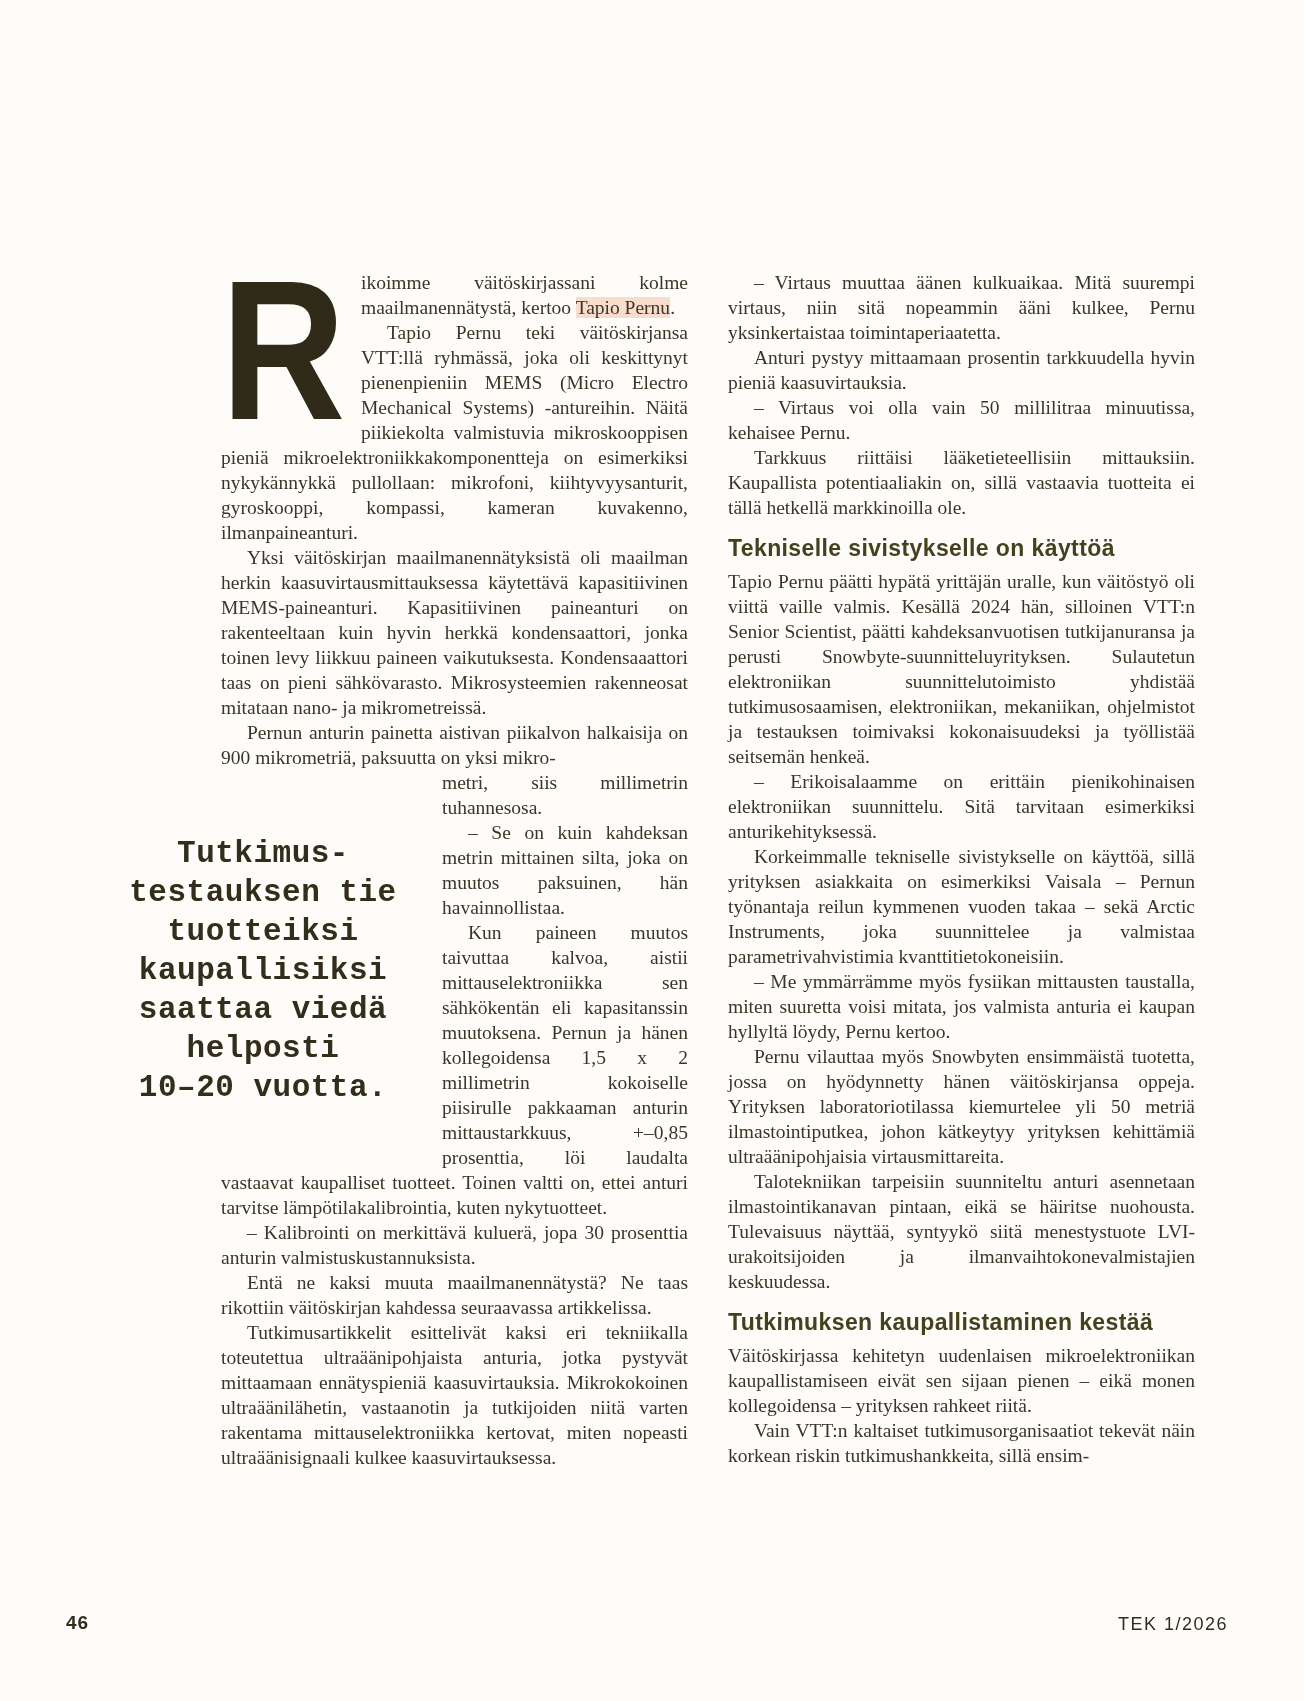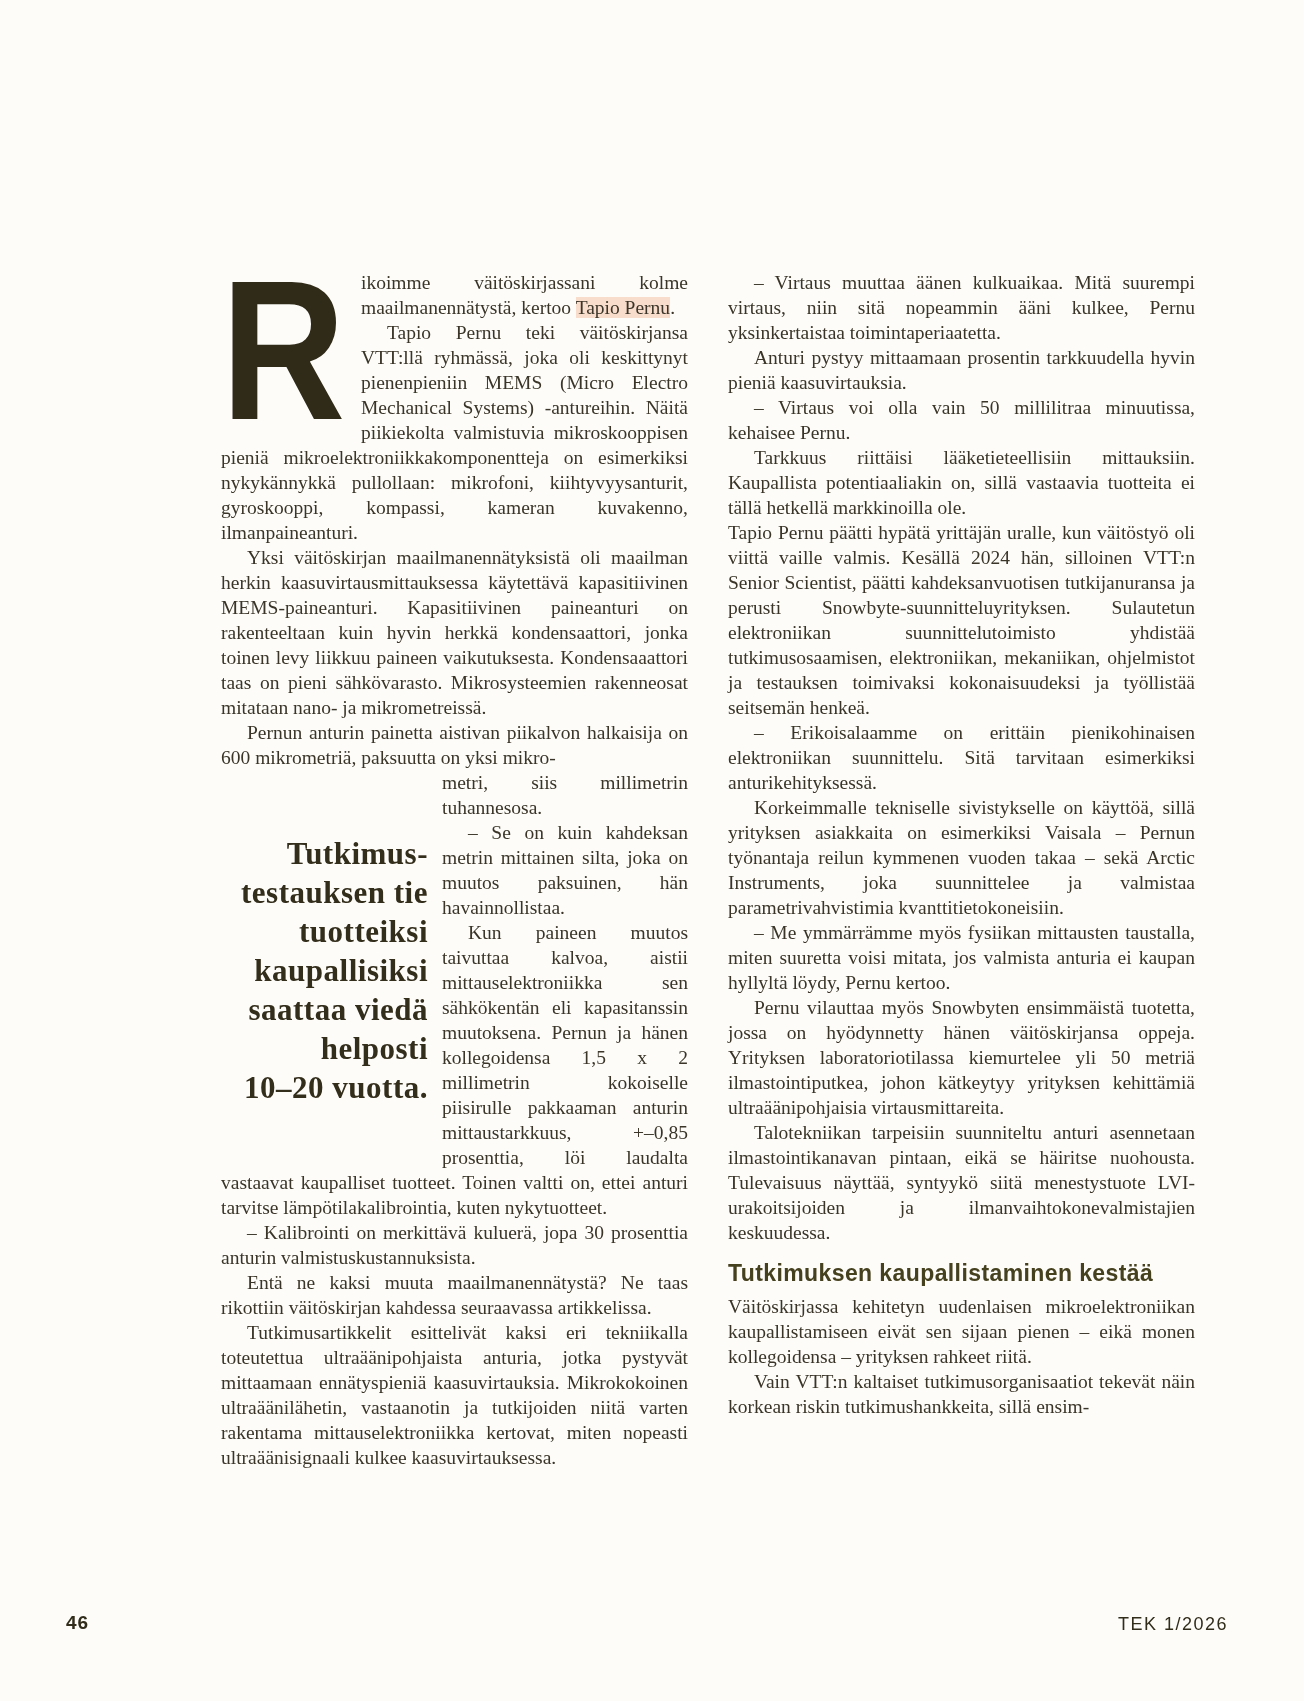--- a/index.html
+++ b/index.html
@@ -25,23 +25,23 @@
     font-family:"Liberation Sans",sans-serif;font-weight:700;
     font-size:198px;line-height:146px;color:#302b19;
     margin:6px 14px 0 0;
     transform:scaleX(0.87);transform-origin:left center;
     position:relative;top:2px;
   }
   .pullquote{
     float:left;width:330px;height:400px;
     margin-left:-123px;margin-right:14px;
     padding-top:64px;box-sizing:border-box;
-    font-family:Liberation Serif, serif;font-weight:700;
+    font-family:Liberation Mono, monospace;font-weight:700;
     font-size:31px;line-height:39px;letter-spacing:0.5px;
-    color:#332d1b;text-align:right;text-indent:0;
+    color:#332d1b;text-align:center;text-indent:0;
   }
   .pq-line{display:block;}
   h2.heading{
     font-family:"Liberation Sans",sans-serif;font-weight:700;
     font-size:23px;line-height:27px;letter-spacing:0.4px;
     color:#45411f;margin:15px 0 7px 0;text-align:left;
   }
   mark.hl{background:#f9ddcc;color:inherit;padding:0 0;}
   .footer-num{
     position:absolute;left:66px;top:1612px;
@@ -58,21 +58,21 @@
 <body>
 
 <div class="page">
 
   <div class="col col-left">
 
     <p class="para"><span class="dropcap">R</span><span>ikoimme väitöskirjassani kolme maailmanennätystä, kertoo </span><mark class="hl">Tapio Pernu</mark><span>.</span></p>
 
     <p class="para ind">Tapio Pernu teki väitöskirjansa VTT:llä ryhmässä, joka oli keskittynyt pienenpieniin MEMS (Micro Electro Mechanical Systems) -antureihin. Näitä piikiekolta valmistuvia mikroskooppisen pieniä mikroelektroniikkakomponentteja on esimerkiksi nykykännykkä pullollaan: mikrofoni, kiihtyvyysanturit, gyroskooppi, kompassi, kameran kuvakenno, ilmanpaineanturi.</p>
     <p class="para ind">Yksi väitöskirjan maailmanennätyksistä oli maailman herkin kaasuvirtausmittauksessa käytettävä kapasitiivinen MEMS-paineanturi. Kapasitiivinen paineanturi on rakenteeltaan kuin hyvin herkkä kondensaattori, jonka toinen levy liikkuu paineen vaikutuksesta. Kondensaaattori taas on pieni sähkövarasto. Mikrosysteemien rakenneosat mitataan nano- ja mikrometreissä.</p>
-    <p class="para ind">Pernun anturin painetta aistivan piikalvon halkaisija on 600 mikrometriä, paksuutta on yksi mikro-</p>
+    <p class="para ind">Pernun anturin painetta aistivan piikalvon halkaisija on 900 mikrometriä, paksuutta on yksi mikro-</p>
 
     <p class="para"><span class="pullquote">
           <span class="pq-line">Tutkimus-</span>
           <span class="pq-line">testauksen tie</span>
           <span class="pq-line">tuotteiksi</span>
           <span class="pq-line">kaupallisiksi</span>
           <span class="pq-line">saattaa viedä</span>
           <span class="pq-line">helposti</span>
           <span class="pq-line">10–20 vuotta.</span>
         </span><span>metri, siis millimetrin tuhannesosa.</span></p>
@@ -83,20 +83,21 @@
     <p class="para ind">Entä ne kaksi muuta maailmanennätystä? Ne taas rikottiin väitöskirjan kahdessa seuraavassa artikkelissa.</p>
     <p class="para ind">Tutkimusartikkelit esittelivät kaksi eri tekniikalla toteutettua ultraäänipohjaista anturia, jotka pystyvät mittaamaan ennätyspieniä kaasuvirtauksia. Mikrokokoinen ultraäänilähetin, vastaanotin ja tutkijoiden niitä varten rakentama mittauselektroniikka kertovat, miten nopeasti ultraäänisignaali kulkee kaasuvirtauksessa.</p>
   </div>
 
   <div class="col col-right">
     <p class="para ind">– Virtaus muuttaa äänen kulkuaikaa. Mitä suurempi virtaus, niin sitä nopeammin ääni kulkee, Pernu yksinkertaistaa toimintaperiaatetta.</p>
     <p class="para ind">Anturi pystyy mittaamaan prosentin tarkkuudella hyvin pieniä kaasuvirtauksia.</p>
     <p class="para ind">– Virtaus voi olla vain 50 millilitraa minuutissa, kehaisee Pernu.</p>
     <p class="para ind">Tarkkuus riittäisi lääketieteellisiin mittauksiin. Kaupallista potentiaaliakin on, sillä vastaavia tuotteita ei tällä hetkellä markkinoilla ole.</p>
 
+    <h2 class="heading">Tekniselle sivistykselle on käyttöä</h2>
 
     <p class="para">Tapio Pernu päätti hypätä yrittäjän uralle, kun väitöstyö oli viittä vaille valmis. Kesällä 2024 hän, silloinen VTT:n Senior Scientist, päätti kahdeksanvuotisen tutkijanuransa ja perusti Snowbyte-suunnitteluyrityksen. Sulautetun elektroniikan suunnittelutoimisto yhdistää tutkimusosaamisen, elektroniikan, mekaniikan, ohjelmistot ja testauksen toimivaksi kokonaisuudeksi ja työllistää seitsemän henkeä.</p>
     <p class="para ind">– Erikoisalaamme on erittäin pienikohinaisen elektroniikan suunnittelu. Sitä tarvitaan esimerkiksi anturikehityksessä.</p>
     <p class="para ind">Korkeimmalle tekniselle sivistykselle on käyttöä, sillä yrityksen asiakkaita on esimerkiksi Vaisala – Pernun työnantaja reilun kymmenen vuoden takaa – sekä Arctic Instruments, joka suunnittelee ja valmistaa parametrivahvistimia kvanttitietokoneisiin.</p>
     <p class="para ind">– Me ymmärrämme myös fysiikan mittausten taustalla, miten suuretta voisi mitata, jos valmista anturia ei kaupan hyllyltä löydy, Pernu kertoo.</p>
     <p class="para ind">Pernu vilauttaa myös Snowbyten ensimmäistä tuotetta, jossa on hyödynnetty hänen väitöskirjansa oppeja. Yrityksen laboratoriotilassa kiemurtelee yli 50 metriä ilmastointiputkea, johon kätkeytyy yrityksen kehittämiä ultraäänipohjaisia virtausmittareita.</p>
     <p class="para ind">Talotekniikan tarpeisiin suunniteltu anturi asennetaan ilmastointikanavan pintaan, eikä se häiritse nuohousta. Tulevaisuus näyttää, syntyykö siitä menestystuote LVI-urakoitsijoiden ja ilmanvaihtokonevalmistajien keskuudessa.</p>
 
     <h2 class="heading">Tutkimuksen kaupallistaminen kestää</h2>
 

